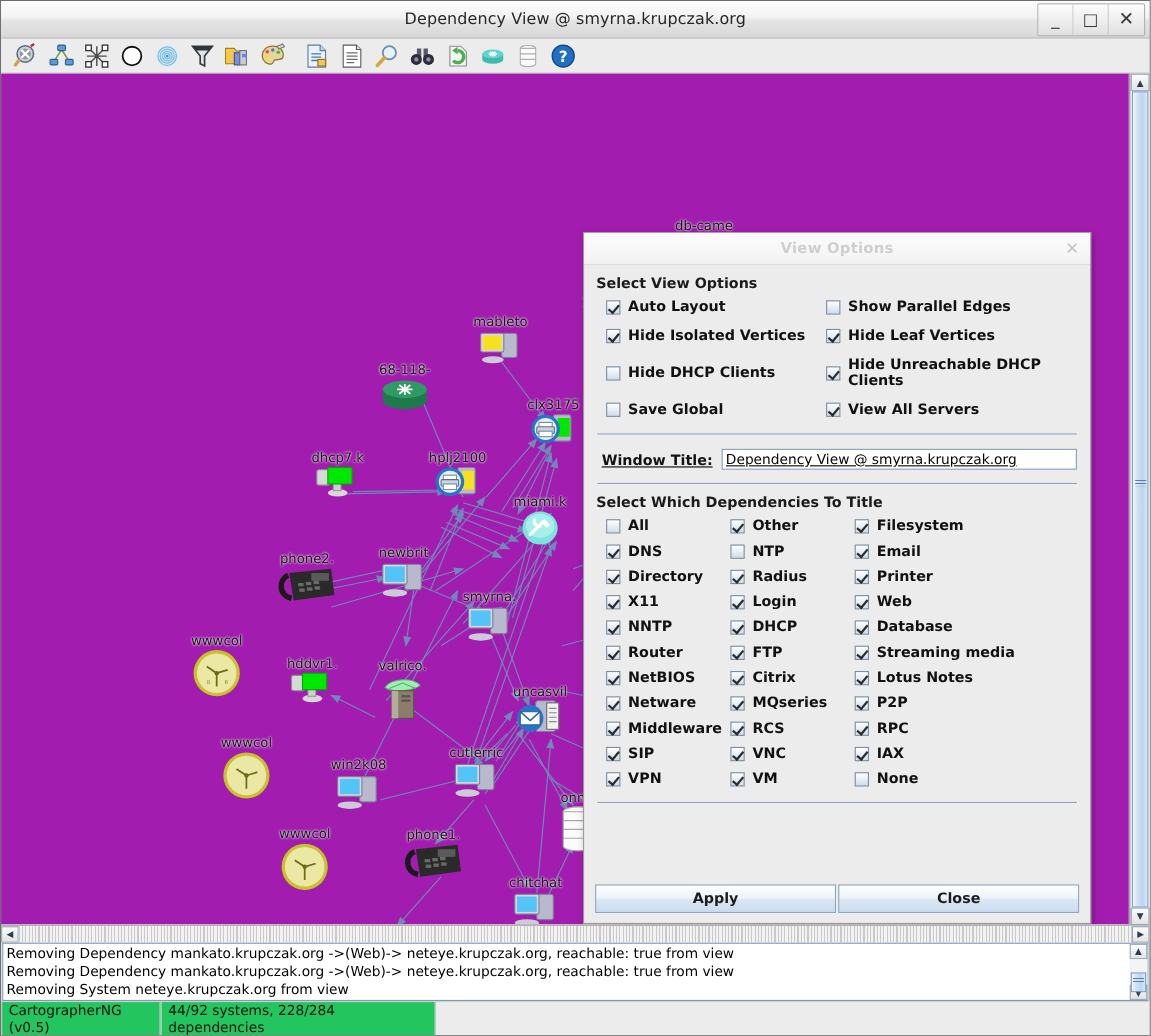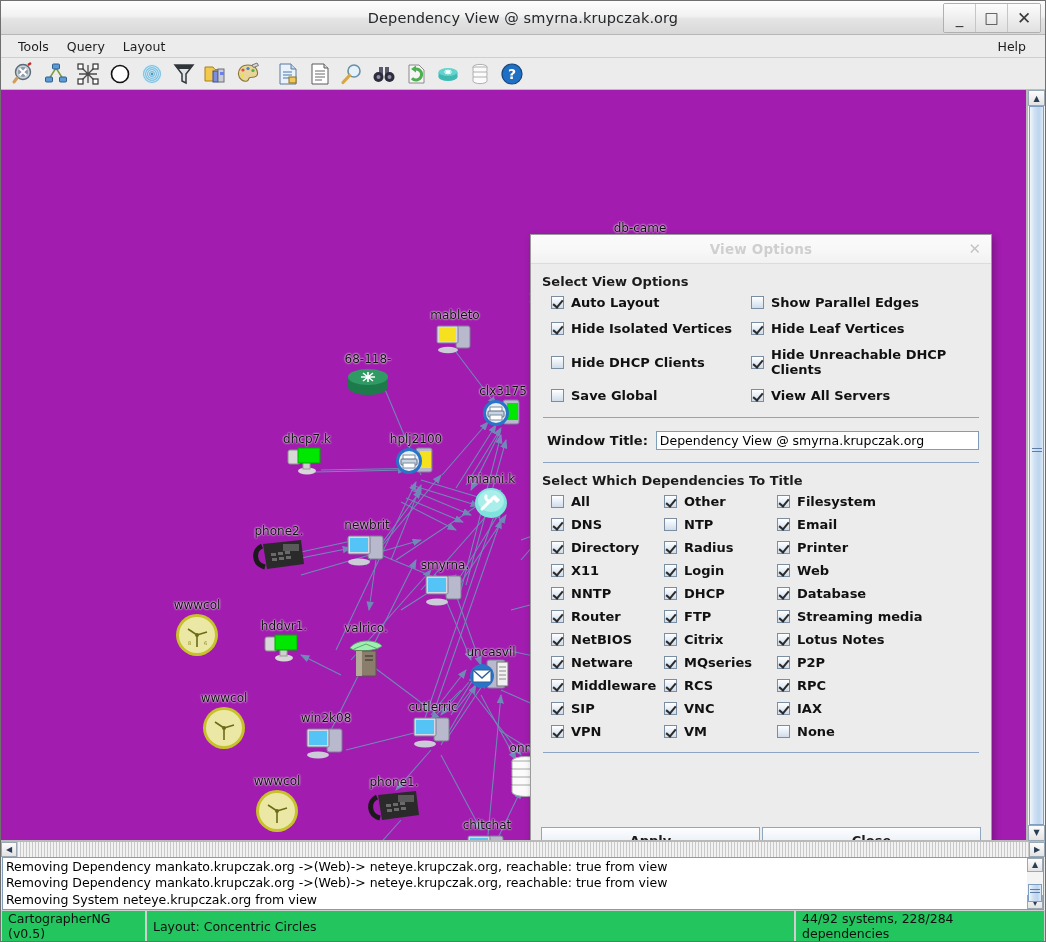--- a/index.html
+++ b/index.html
@@ -188,21 +188,21 @@
     border:1px solid #7b8da0;
     position:relative;
   }
   .chkbox.on::after {
     content:""; position:absolute; left:3px; top:1px;
     width:4px; height:8px; border:solid #2b2b2b; border-width:0 2px 2px 0;
     transform: rotate(40deg);
   }
   .vo-sep { height:1px; background:#8ea4c4; margin:14px 2px 0 2px; }
 
-  .title-row { display:flex; align-items:center; gap:8px; padding: 13px 2px 0 6px;}
+  .title-row { display:flex; align-items:flex-end; gap:8px; padding: 13px 2px 0 6px; text-decoration: underline;}
   .title-row label { font-size:13px; font-weight:bold; color:#141414; }
   #window-title-input {
     flex:1 1 auto; height:19px; font-size:12.5px;
     padding:0 3px; border:1px solid #7f9db9; background:#fff; color:#000;
     font-family:"DejaVu Sans","Liberation Sans",sans-serif;
   }
 
   .chk-grid-3 { display:grid; grid-template-columns: 113px 113px 1fr; row-gap:8px; padding-left:10px;}
 
   #vo-footer {
@@ -224,26 +224,20 @@
 
   <div id="titlebar">
     <span class="title-text">Dependency View @ smyrna.krupczak.org</span>
     <div class="winbtns">
       <div class="winbtn">_</div>
       <div class="winbtn">□</div>
       <div class="winbtn close">✕</div>
     </div>
   </div>
 
-  <div id="menubar">
-    <div class="menu-item">Tools</div>
-    <div class="menu-item">Query</div>
-    <div class="menu-item">Layout</div>
-    <div class="menu-item right">Help</div>
-  </div>
 
   <div id="toolbar">
     <div class="tb-btn">
       <svg width="24" height="24" viewBox="0 0 24 24">
         <circle cx="11" cy="10" r="7.5" fill="#c9d2da" stroke="#5a6a78" stroke-width="1.4"></circle>
         <circle cx="11" cy="10" r="5" fill="#8f9ba6"></circle>
         <path d="M7.5 6.5 L14.5 13.5 M14.5 6.5 L7.5 13.5" stroke="#fff" stroke-width="2"></path>
         <path d="M5 16 L2 20" stroke="#d0a05a" stroke-width="3" stroke-linecap="round"></path>
         <path d="M16 3 L19 1" stroke="#cc2222" stroke-width="2.2"></path>
       </svg>
@@ -973,17 +967,16 @@
         <div class="sb-thumb" style="top:12px; height:18px;">
           <span class="sb-grip"></span>
         </div>
       </div>
       <div class="sb-arrow">▼</div>
     </div>
   </div>
 
   <div id="statusbar">
     <div class="sb-cell" id="sb-app">CartographerNG (v0.5)</div>
-    <div class="sb-cell" id="sb-layout">Layout: Concentric Circles</div>
     <div class="sb-cell" id="sb-counts">44/92 systems, 228/284 dependencies</div>
   </div>
 
 </div>
 
 </body></html>

